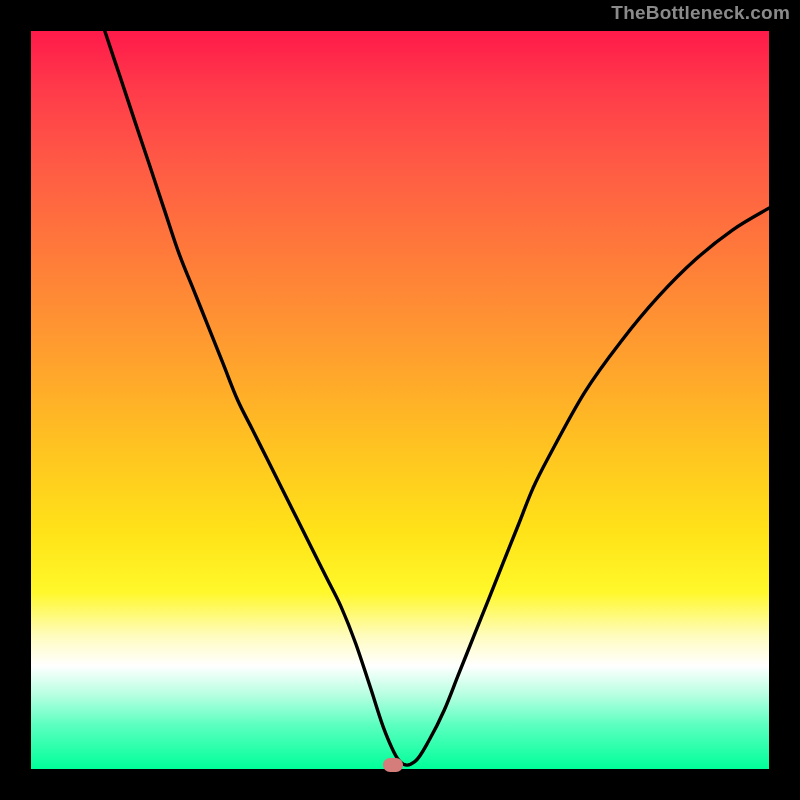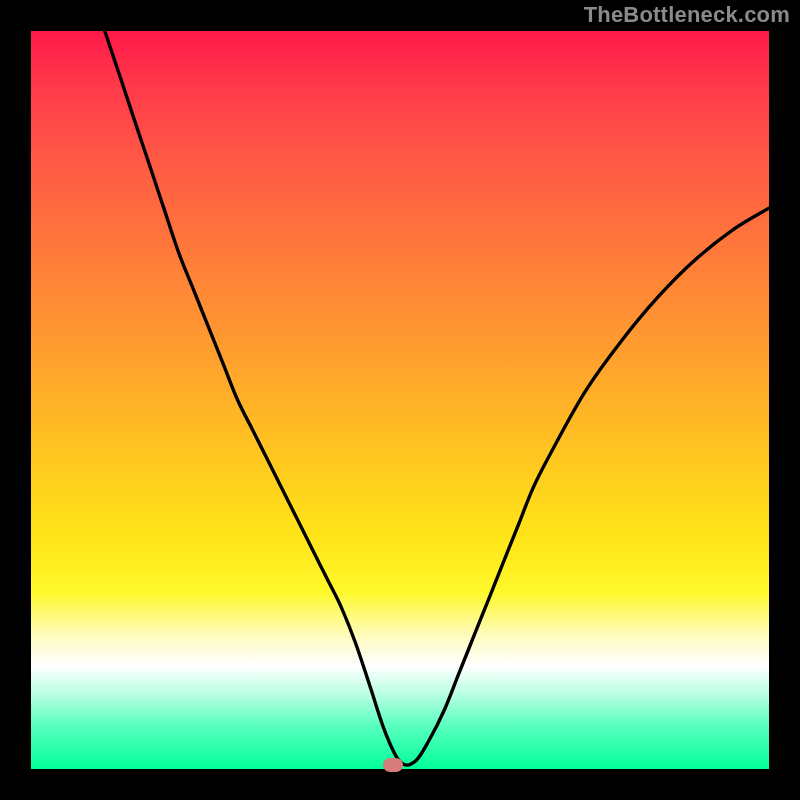--- a/index.html
+++ b/index.html
@@ -15,21 +15,21 @@
     position: relative;
     width: 800px;
     height: 800px;
     background: #000;
   }
   .watermark {
     position: absolute;
     top: 2px;
     right: 10px;
     color: #8a8a8a;
-    font-size: 22px;
+    font-size: 19px;
     font-weight: 600;
     letter-spacing: 0.2px;
     z-index: 5;
   }
   .plot {
     position: absolute;
     left: 31px;
     top: 31px;
     width: 738px;
     height: 738px;

